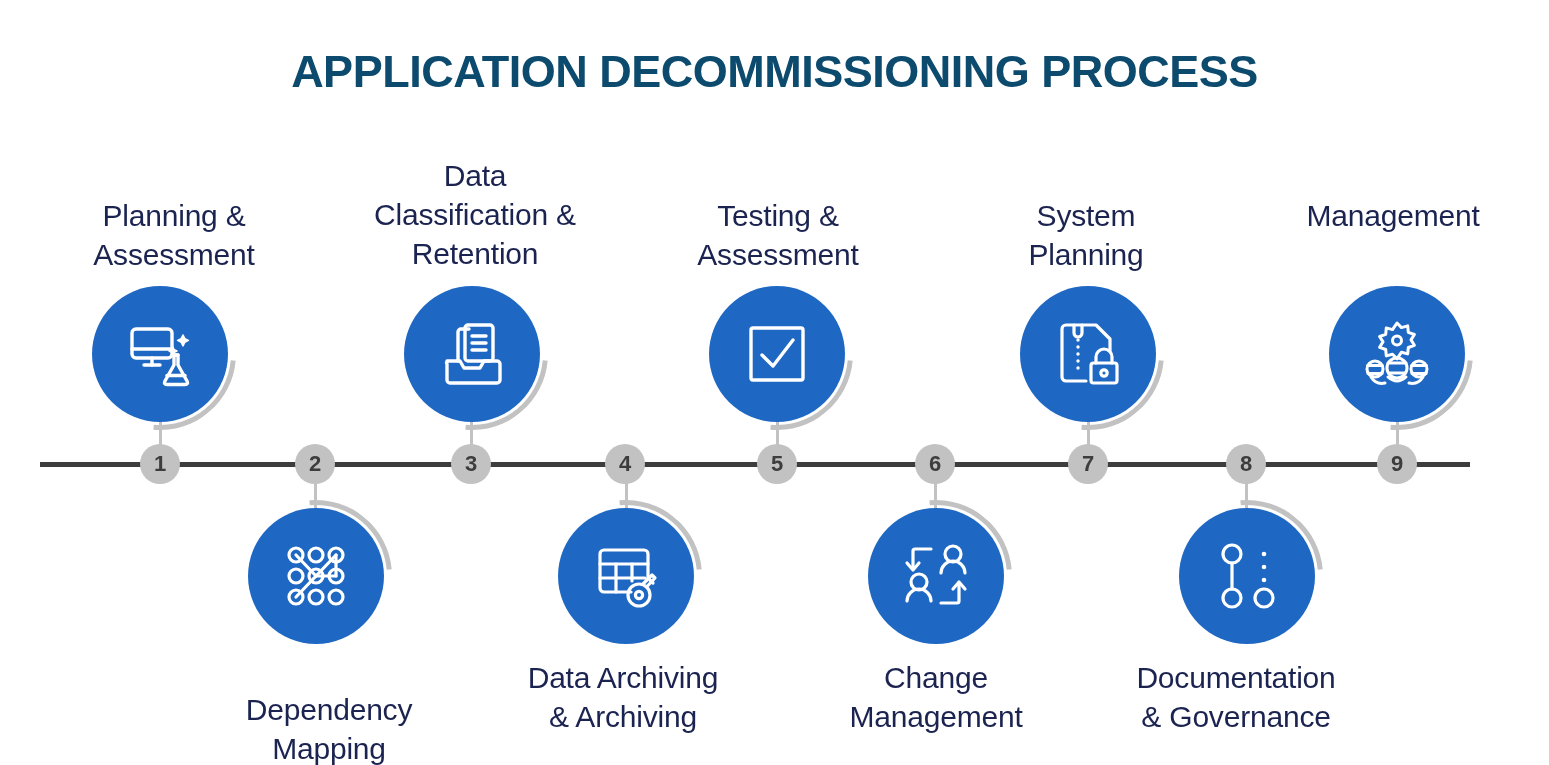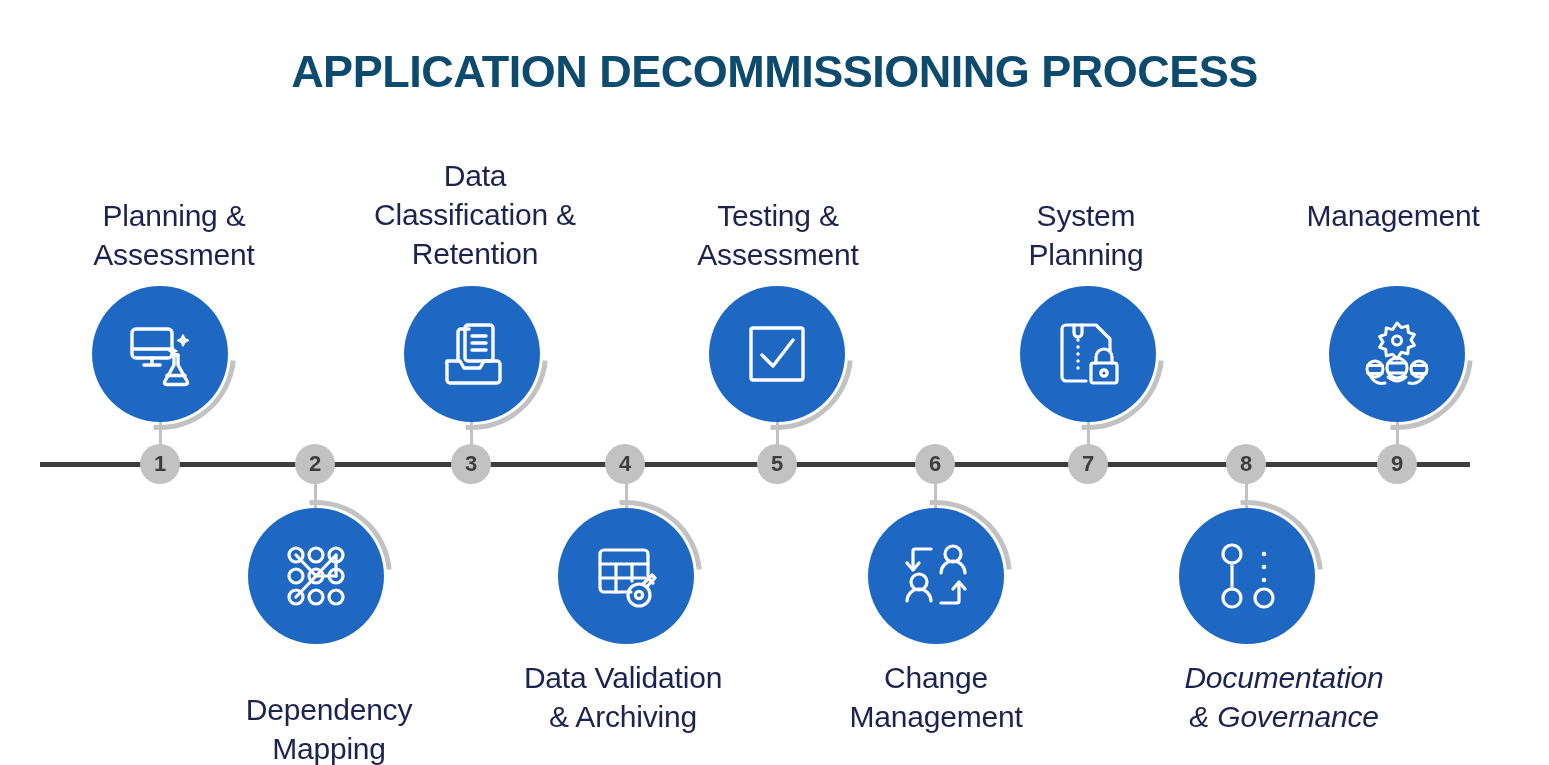--- a/index.html
+++ b/index.html
@@ -217,21 +217,21 @@
         <circle cx="52" cy="58" r="3.6"></circle>
         <path d="M59.5 50 L68 41 L65 38 L56 47"></path>
         <line x1="63" y1="43" x2="66" y2="46"></line>
       </svg>
     </div>
   </div>
   <div class="node" style="left:605px; top:444px;">
     <span>4</span>
   </div>
   <div class="label below" style="left:473px; top:658px; width:300px;">
-    <div>Data Validation</div>
+    <div>Data Archiving</div>
     <div>&amp; Archiving</div>
   </div>
 
   <div class="label above" style="left:628px; top:196px; width:300px;">
     <div>Testing &amp;</div>
     <div>Assessment</div>
   </div>
   <div class="stem" style="left:776px; top:420px; height:50px;"></div>
   <div class="icon-wrap" style="left:709px; top:286px;">
     <div class="arc bottom"></div>
@@ -307,21 +307,21 @@
         <circle cx="56" cy="17" r="2.3" fill="#ffffff" stroke="none"></circle>
         <circle cx="56" cy="30" r="2.3" fill="#ffffff" stroke="none"></circle>
         <circle cx="56" cy="43" r="2.3" fill="#ffffff" stroke="none"></circle>
         <circle cx="56" cy="61" r="9"></circle>
       </svg>
     </div>
   </div>
   <div class="node" style="left:1226px; top:444px;">
     <span>8</span>
   </div>
-  <div class="label below" style="left:1134px; top:658px; width:300px;font-style:italic;">
+  <div class="label below" style="left:1086px; top:658px; width:300px;">
     <div>Documentation</div>
     <div>&amp; Governance</div>
   </div>
 
   <div class="label above" style="left:1243px; top:196px; width:300px;">
     <div>Management</div>
   </div>
   <div class="stem" style="left:1396px; top:420px; height:50px;"></div>
   <div class="icon-wrap" style="left:1329px; top:286px;">
     <div class="arc bottom"></div>

